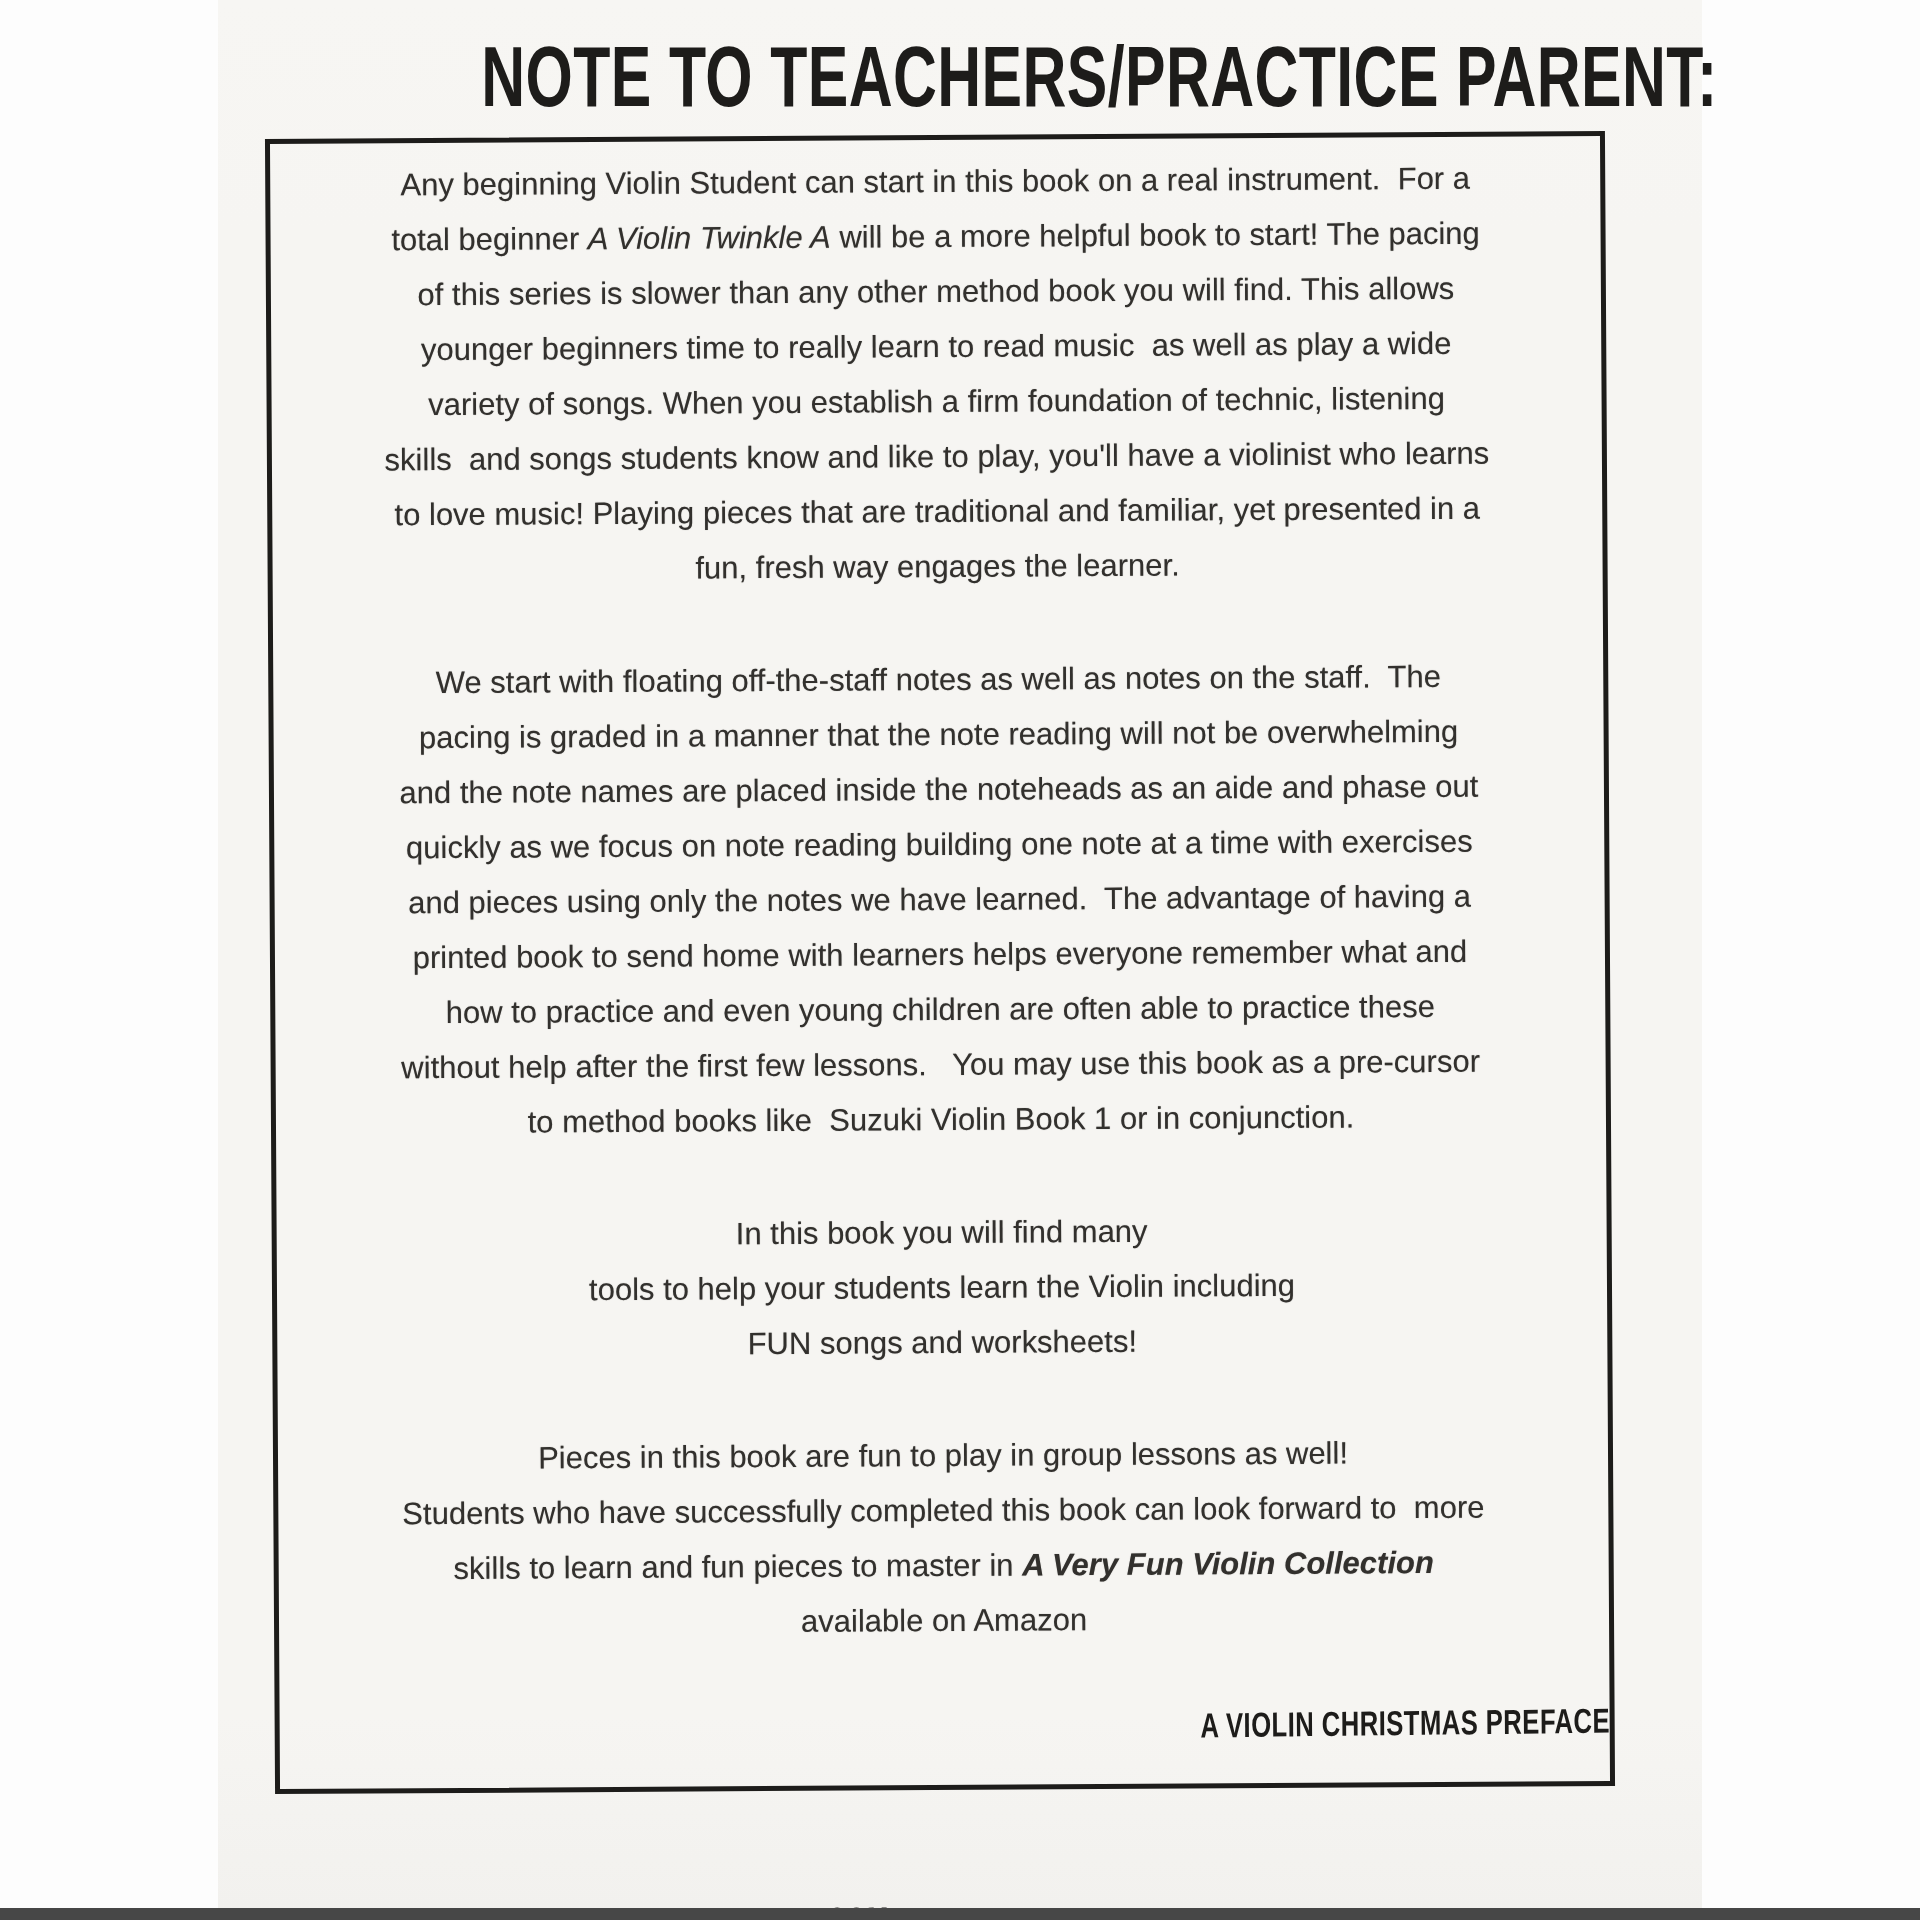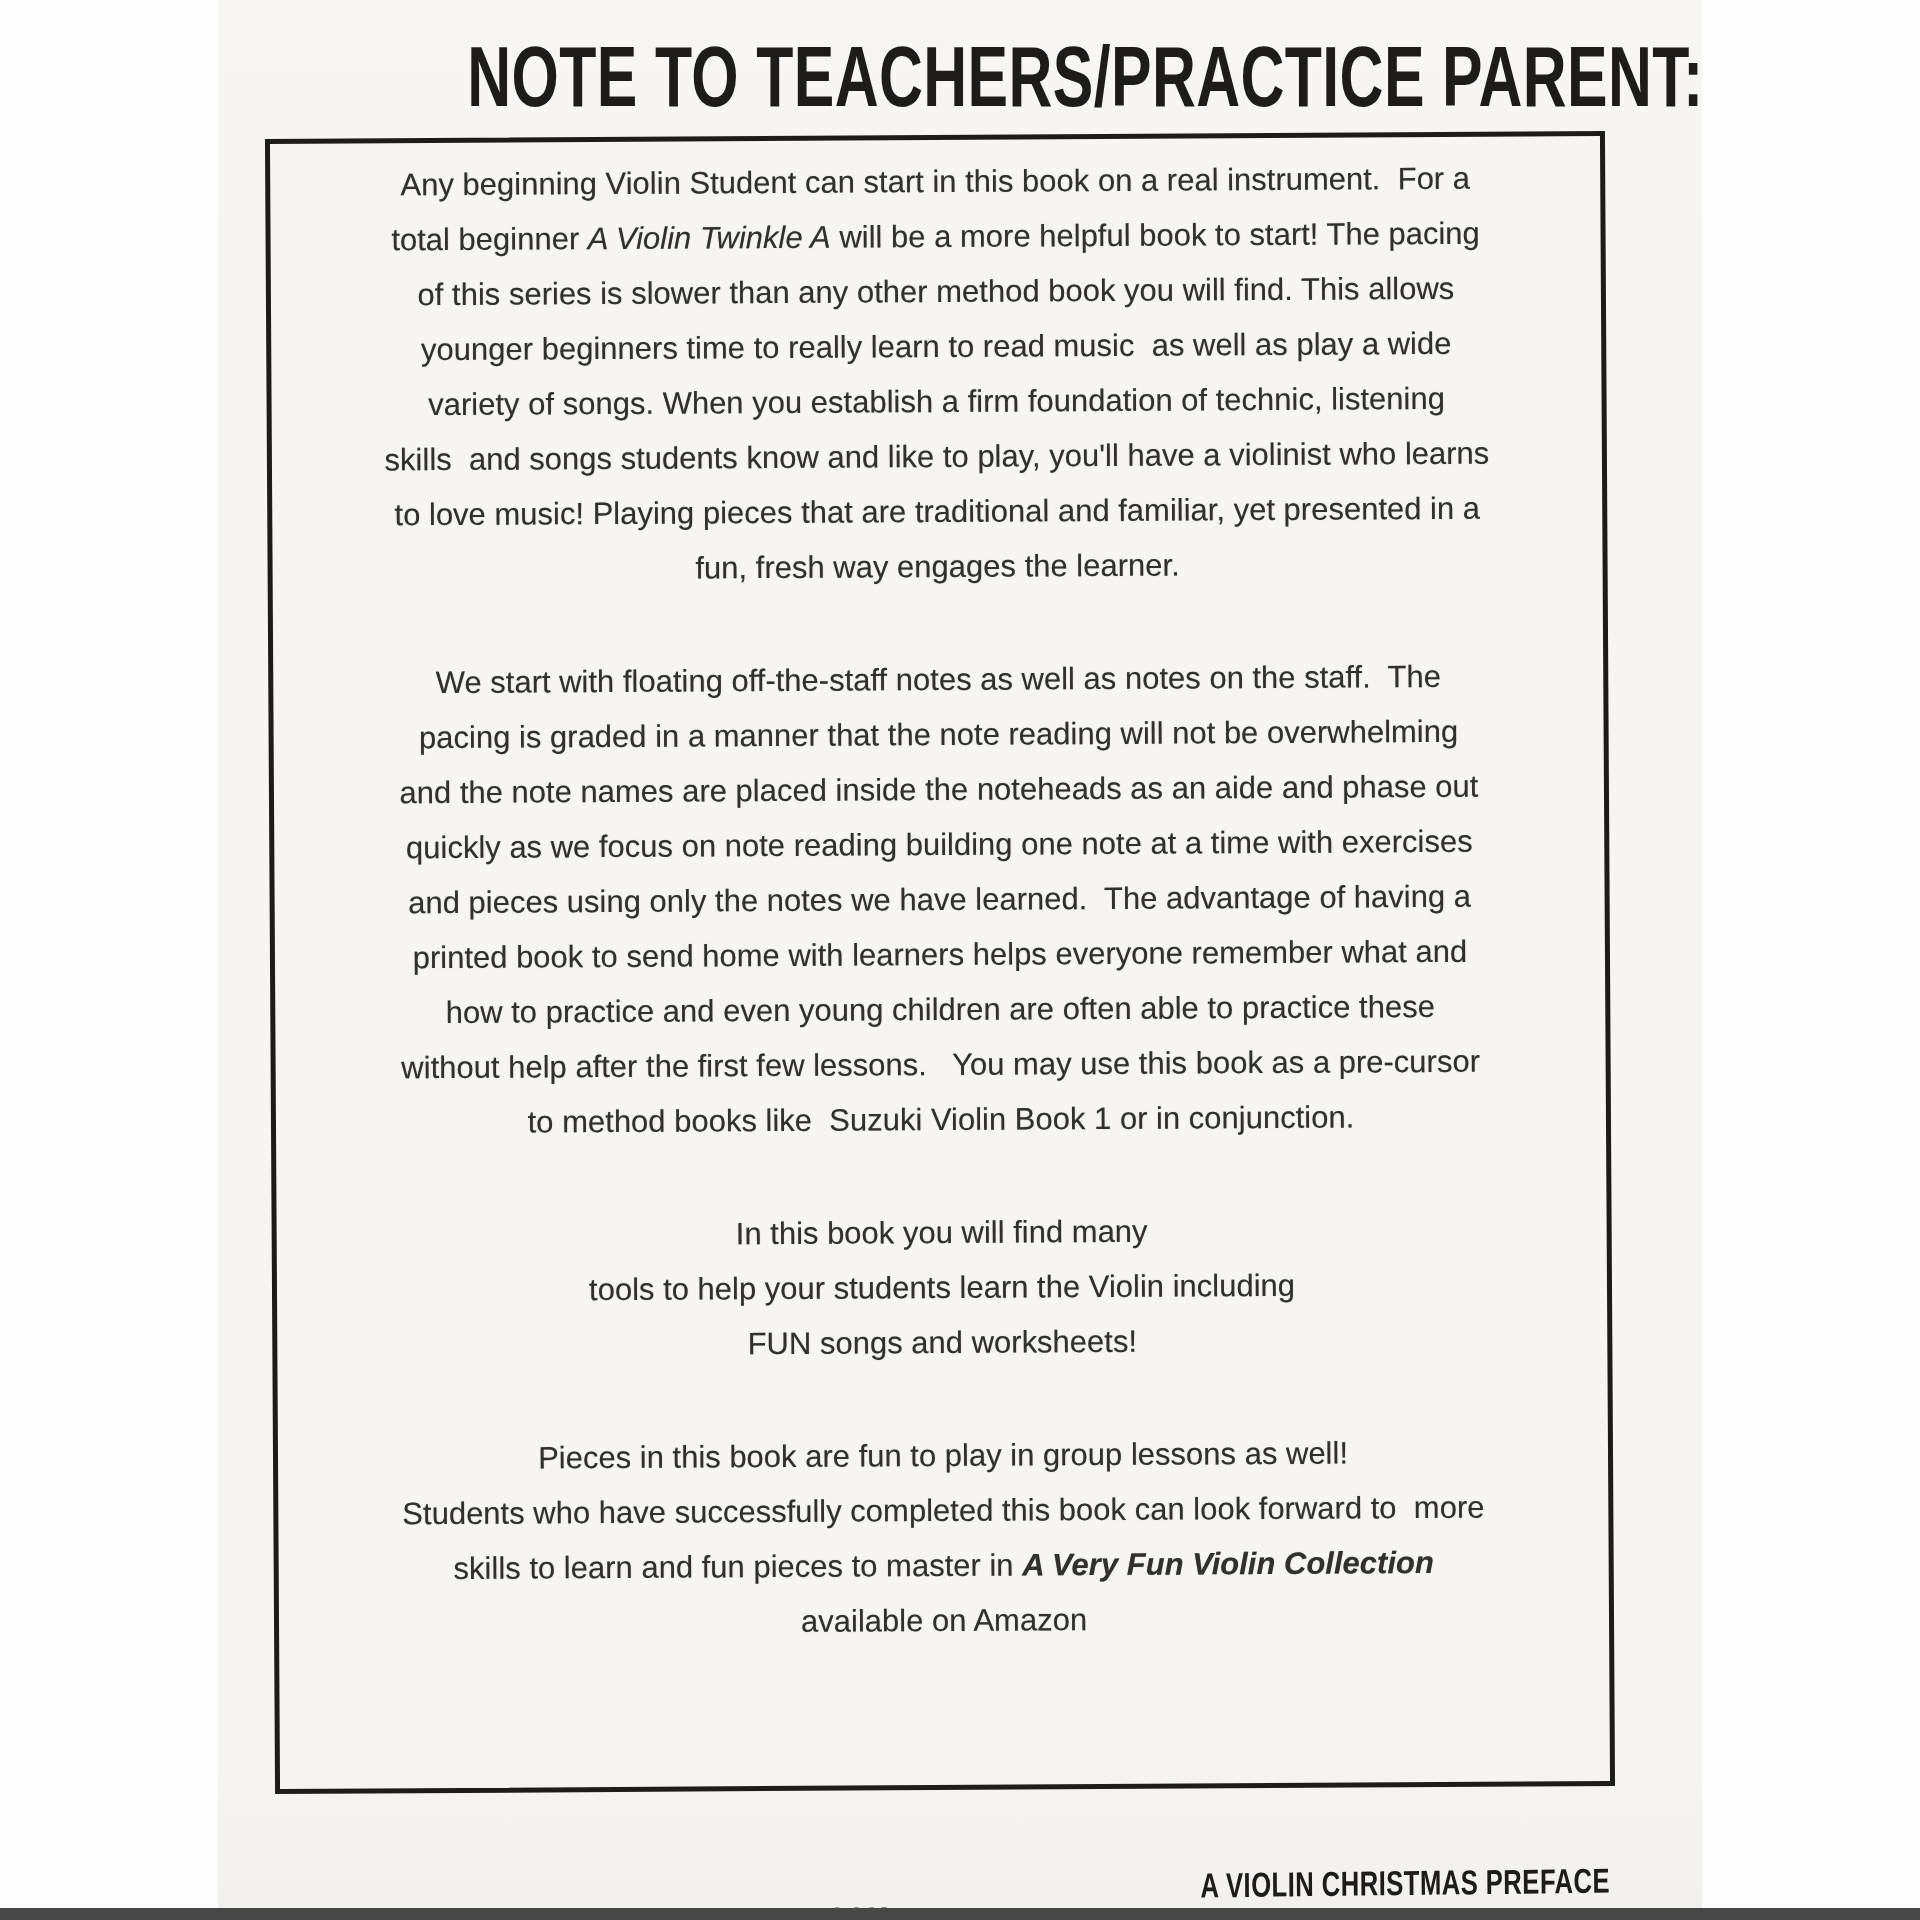--- a/index.html
+++ b/index.html
@@ -13,21 +13,21 @@
   }
   .scan-page{
     position:absolute;left:218px;top:0;width:1484px;height:1908px;
     background:linear-gradient(180deg,#f7f6f3 0%,var(--paper,#f6f5f2) 12%,var(--paper,#f6f5f2) 90%,#f2f1ee 100%);
   }
   .bottom-strip{
     position:absolute;left:0;bottom:0;width:1920px;height:12px;
     background:var(--scan-strip,#474747);
   }
   .page-title{
-    position:absolute;left:272px;top:40px;width:1340px;
+    position:absolute;left:286px;top:40px;width:1340px;
     text-align:right;white-space:nowrap;overflow:visible;
     color:var(--border,#1d1c1a);
   }
   .condensed{
     display:inline-block;font-weight:bold;letter-spacing:.5px;
     transform-origin:center bottom;
   }
   .page-title .condensed{
     font-size:80px;line-height:1;transform:scale(.76,1.07);
   }
@@ -47,21 +47,21 @@
   .line{white-space:pre;}
   .it{font-style:italic;}
   .bi{font-style:italic;font-weight:bold;}
   .footer-left{
     position:absolute;left:282px;top:1907px;white-space:nowrap;color:var(--border,#1d1c1a);
   }
   .footer-left .condensed{
     font-size:33px;line-height:1.1;transform-origin:left bottom;transform:scale(.78,1.05) rotate(-0.3deg);
   }
   .footer-right{
-    position:absolute;right:310px;top:1864px;white-space:nowrap;color:var(--border,#1d1c1a);
+    position:absolute;right:310px;top:1704px;white-space:nowrap;color:var(--border,#1d1c1a);
   }
   .footer-right .condensed{
     font-size:33px;line-height:1.1;transform-origin:right bottom;transform:scale(.78,1.05) rotate(-0.5deg);
   }
 </style>
 </head>
 <body>
 
 <div class="scan-page"></div>
 

